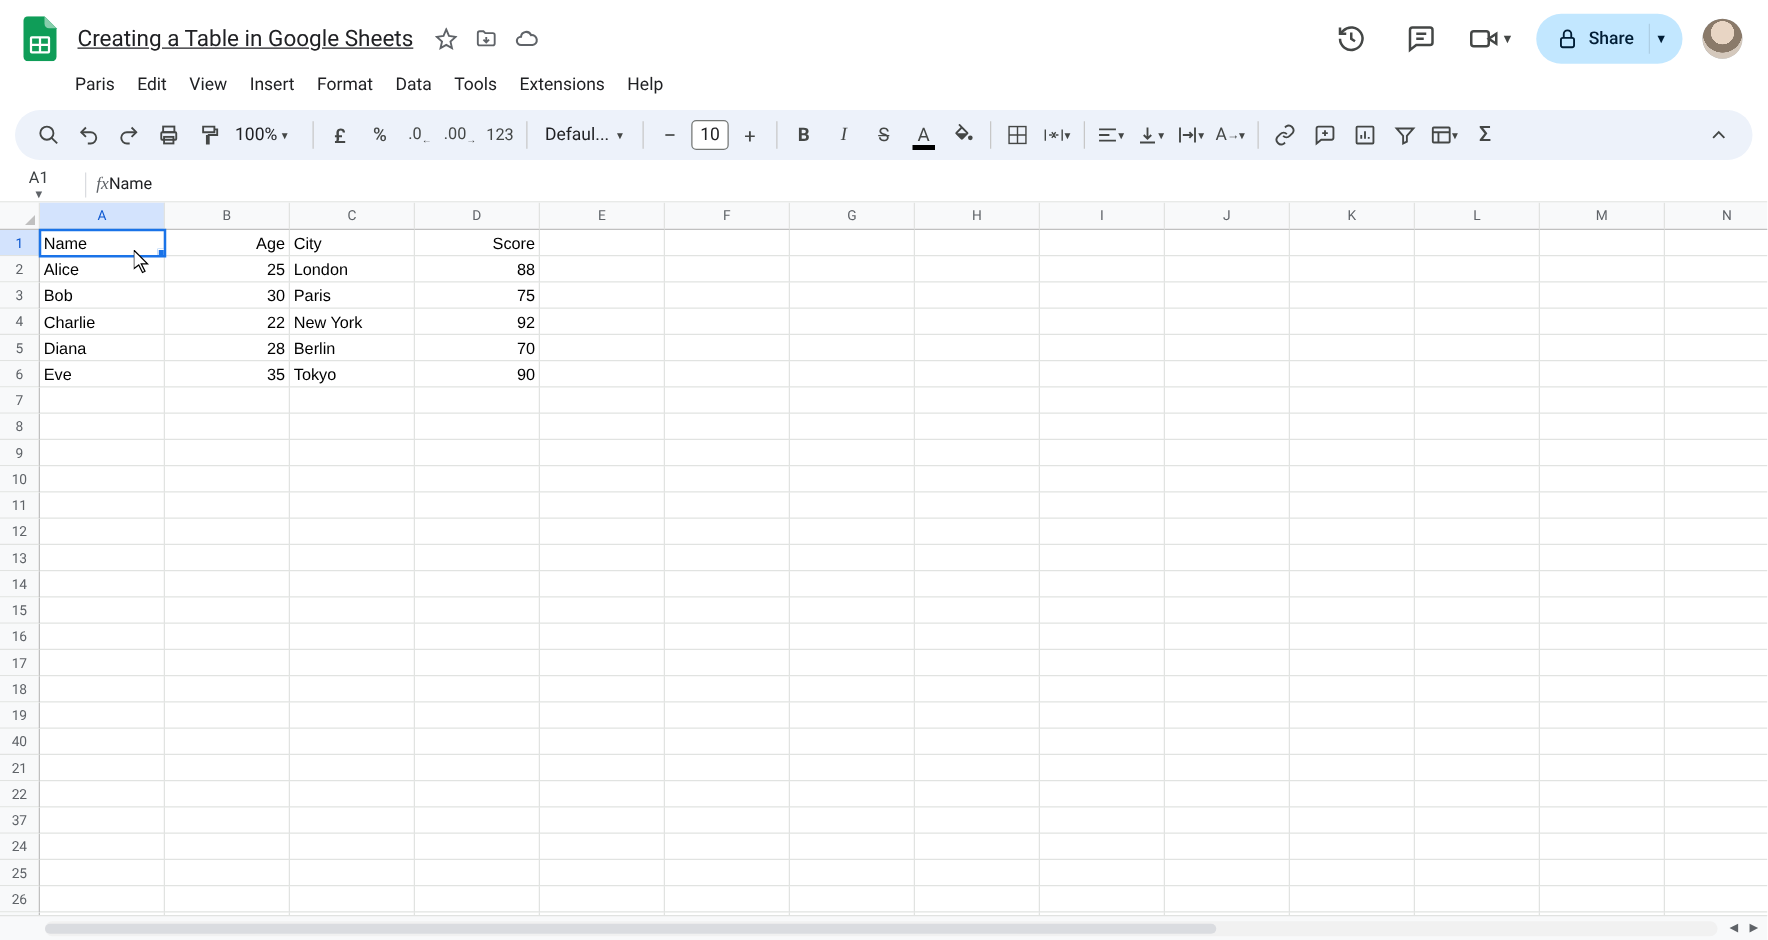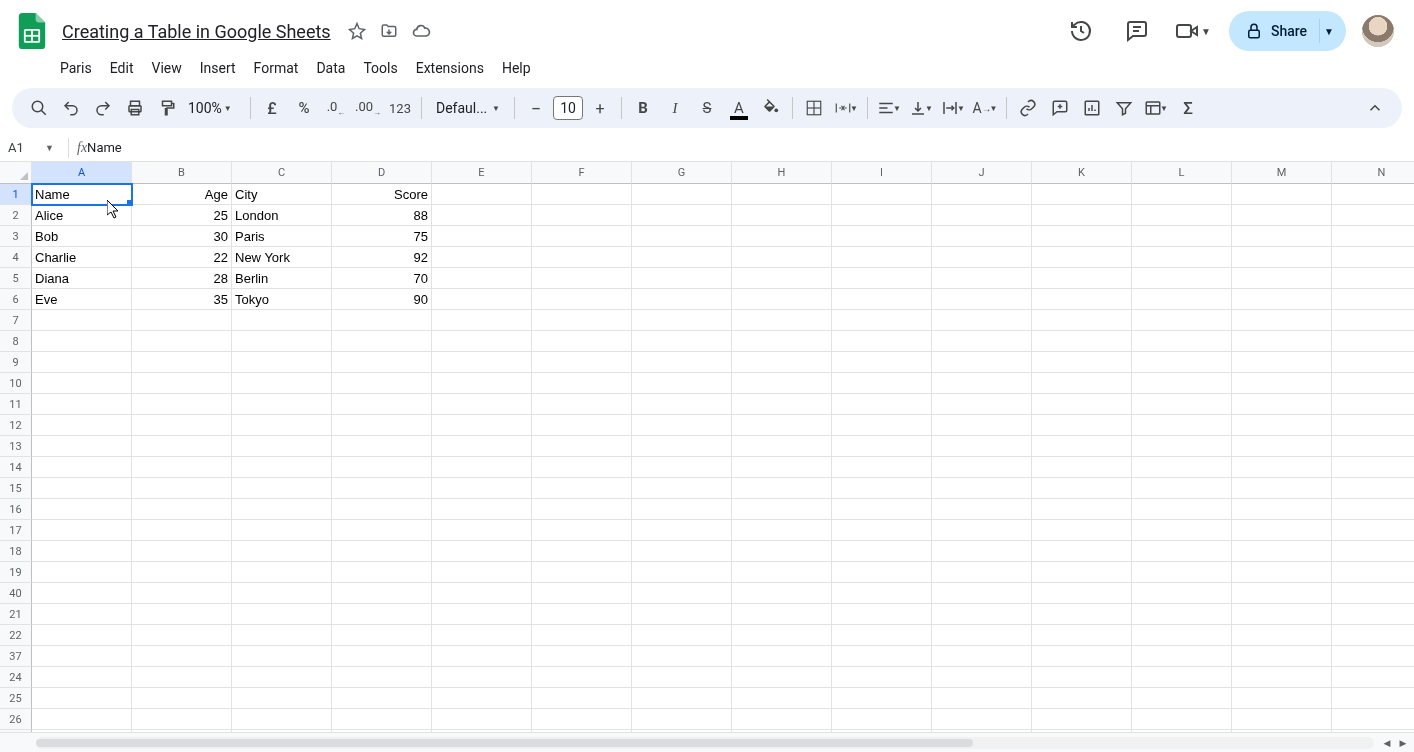--- a/index.html
+++ b/index.html
@@ -35,21 +35,21 @@
 .font-sel { display: flex; align-items: center; gap: 4px; padding: 0 8px; font-size: 14px; cursor: pointer; min-width: 80px; justify-content: space-between; }
 .font-size-box { width: 30px; height: 24px; border: 1px solid #747775; border-radius: 4px; text-align: center; font-size: 14px; background: #fff; display: flex; align-items: center; justify-content: center; }
 .text-color { position: relative; }
 .text-color::after { content: ''; position: absolute; bottom: 3px; left: 6px; right: 6px; height: 4px; background: #000; }
 .tb-drop-arrow { font-size: 8px; color: #444746; margin-left: -2px; }
 .toolbar-spacer { flex: 1; }
 .collapse-btn { width: 30px; height: 30px; display: flex; align-items: center; justify-content: center; color: #444746; cursor: pointer; border-radius: 50%; }
 
 
 .formula-row { display: flex; align-items: center; height: 28px; border-bottom: 1px solid #e1e3e1; padding-left: 0; }
-.name-box { width: 60px; padding-left: 8px; font-size: 13px; color: #3c4043; display: flex; align-items: center; justify-content: space-between; padding-right: 6px; }
+.name-box { width: 60px; padding-left: 8px; font-size: 13px; color: #3c4043; display: flex; align-items: center; justify-content: space-between; padding-right: 6px; flex-direction: column; }
 .name-arrow { font-size: 9px; color: #5f6368; }
 .fb-sep { width: 1px; height: 20px; background: #dadce0; margin: 0 8px; }
 .fx-icon { font-style: italic; font-family: Georgia, serif; color: #5f6368; font-size: 14px; }
 .formula-input { flex: 1; font-size: 13px; color: #202124; padding: 2px 0; }
 
 
 .grid-container { position: relative; height: calc(752px - 54px - 28px - 52px - 28px - 20px); overflow: hidden; }
 .grid { display: grid; grid-template-columns: 32px repeat(14, 100px); }
 .corner { background: #f8f9fa; border-right: 1px solid #e1e3e1; border-bottom: 1px solid #c0c0c0; height: 22px; position: relative; }
 .corner::after { content: ''; position: absolute; right: 3px; bottom: 3px; width: 0; height: 0; border-style: solid; border-width: 0 0 8px 8px; border-color: transparent transparent #c0c0c0 transparent; }

